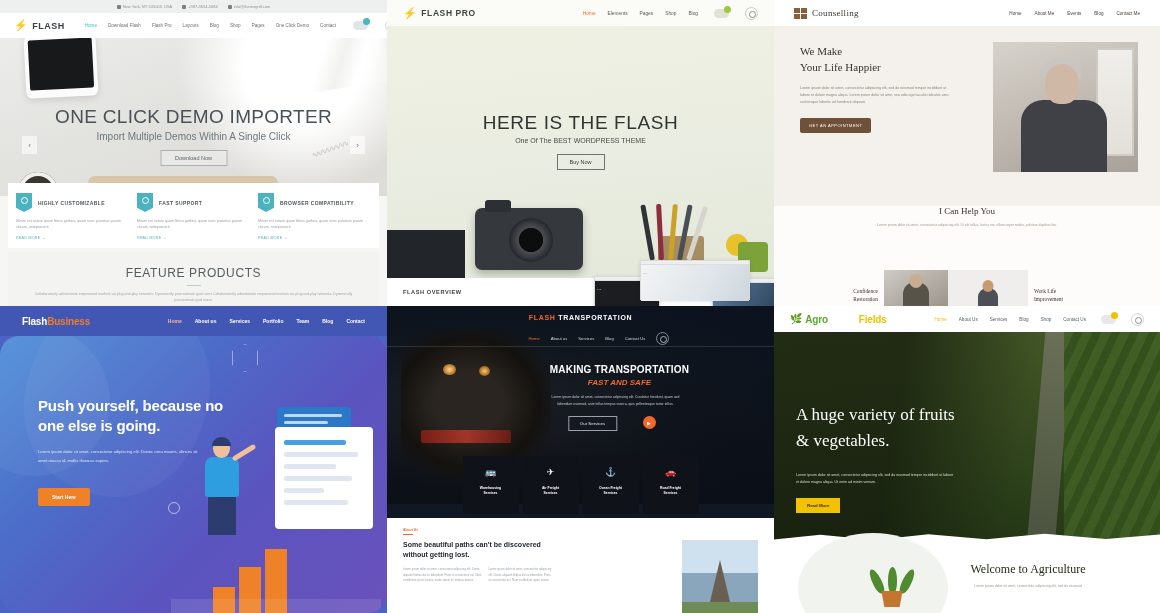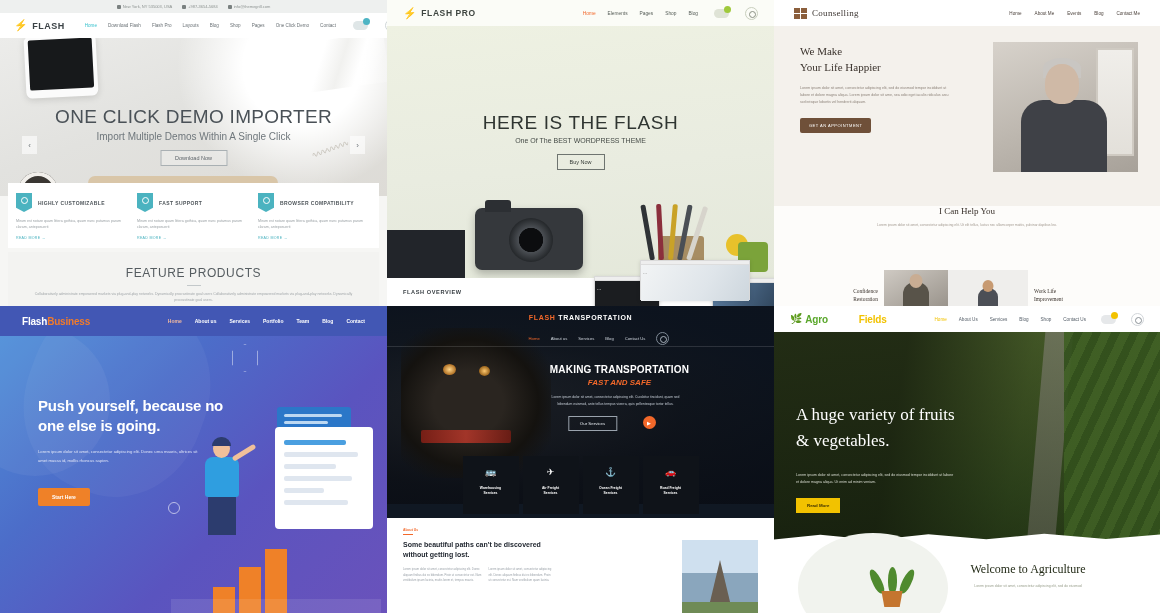--- a/index.html
+++ b/index.html
@@ -280,20 +280,21 @@
     background: #4257b4;
   }
   #p4 .brand { font-size: 10px; font-weight: bold; letter-spacing: -.2px; }
   #p4 .brand .a { color: #fff; } #p4 .brand .b { color: #f07b2c; }
   #p4 .nav { margin-left: auto; font-size: 5px; color: #fff; font-weight: bold; gap: 13px; }
   #p4 .nav .on { color: #f1b9a0; }
   #p4 .hero {
     position: absolute; left: 0; right: 0; top: 30px; bottom: 0;
     background: linear-gradient(135deg, #4f8fd8 0%, #4c6dc9 32%, #5a54bf 62%, #6a52bb 100%);
     overflow: hidden;
+    border-radius: 19px;
   }
   #p4 .blob1 { position: absolute; left: -40px; top: -10px; width: 150px; height: 150px;
                border-radius: 50%; background: rgba(255,255,255,.05); }
   #p4 .blob2 { position: absolute; right: 180px; top: -40px; width: 180px; height: 200px;
                border-radius: 46%; background: rgba(255,255,255,.045); transform: rotate(20deg); }
   #p4 .hex { position: absolute; left: 232px; top: 8px; width: 26px; height: 28px;
              border: 1.4px solid rgba(255,255,255,.45);
              clip-path: polygon(50% 0,100% 25%,100% 75%,50% 100%,0 75%,0 25%); }
   #p4 .ring { position: absolute; left: 168px; top: 166px; width: 12px; height: 12px;
               border: 1.6px solid rgba(255,255,255,.6); border-radius: 50%; }

